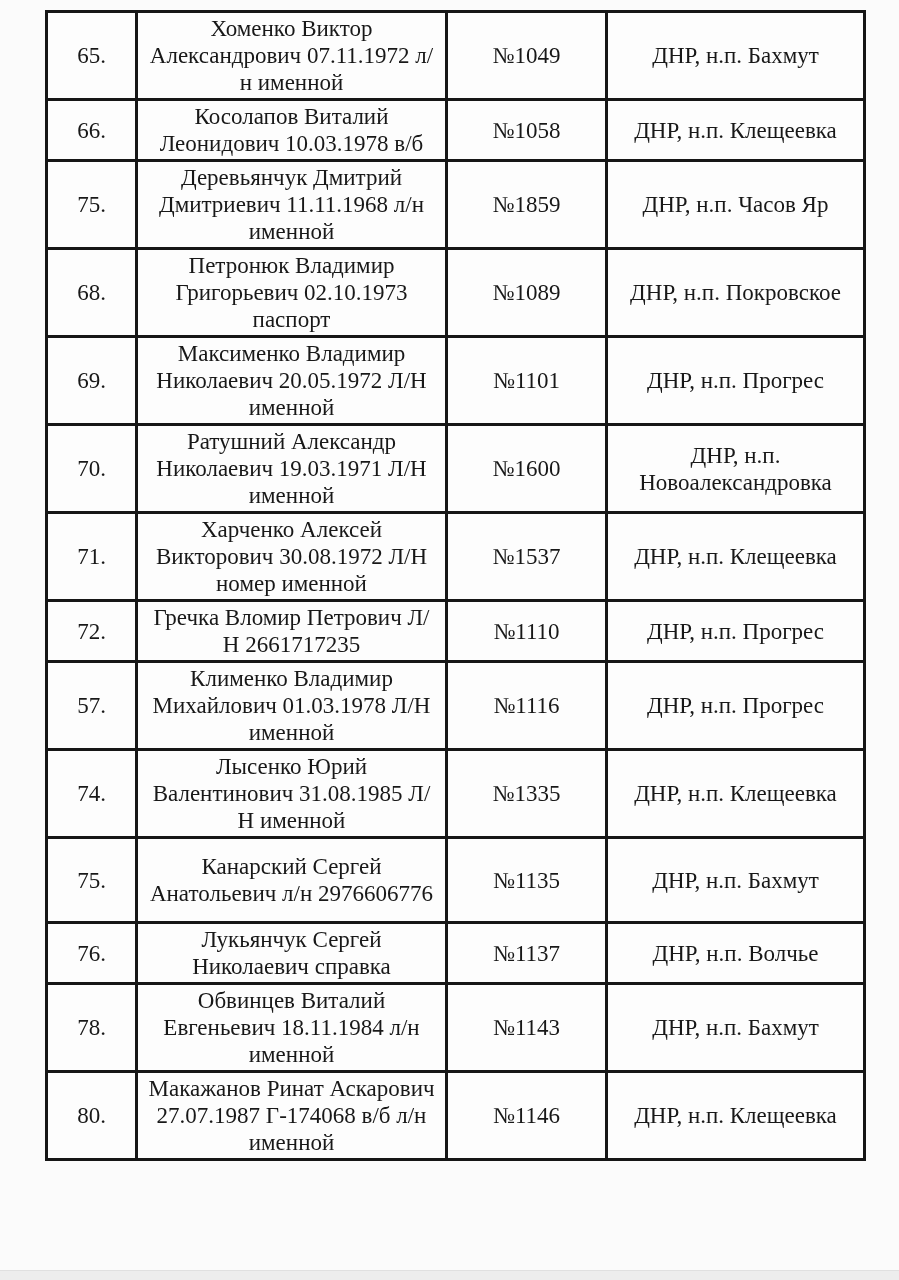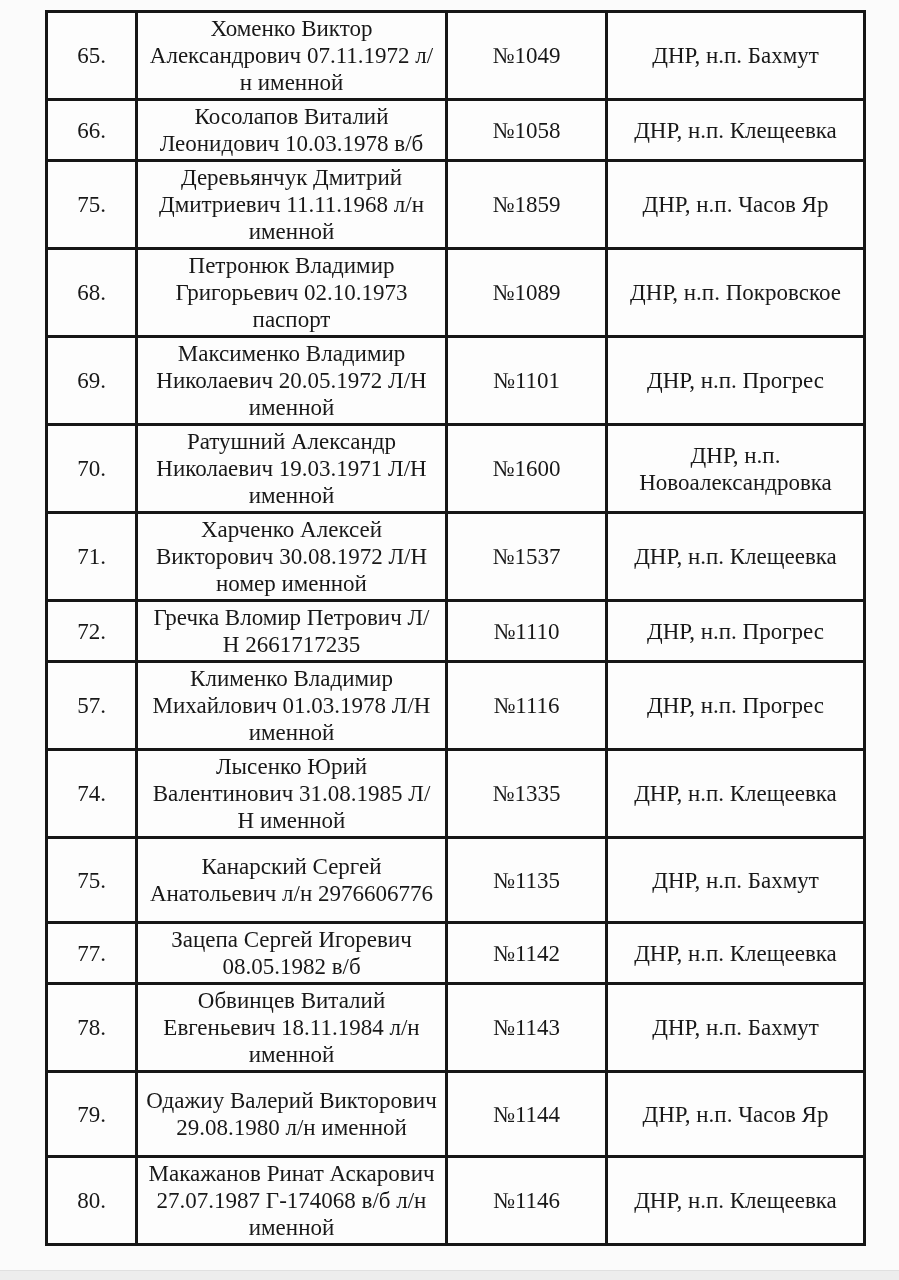--- a/index.html
+++ b/index.html
@@ -140,41 +140,35 @@
     <td>ДНР, н.п. Клещеевка</td>
   </tr>
 
   <tr>
     <td>75.</td>
     <td>Канарский Сергей Анатольевич л/н 2976606776</td>
     <td>№1135</td>
     <td>ДНР, н.п. Бахмут</td>
   </tr>
 
+  <tr>
+    <td>76.</td>
+    <td>Лукьянчук Сергей Николаевич справка</td>
+    <td>№1137</td>
+    <td>ДНР, н.п. Волчье</td>
+  </tr>
 
-  <tr>
-    <td>77.</td>
-    <td>Зацепа Сергей Игоревич 08.05.1982 в/б</td>
-    <td>№1142</td>
-    <td>ДНР, н.п. Клещеевка</td>
-  </tr>
 
   <tr>
     <td>78.</td>
     <td>Обвинцев Виталий Евгеньевич 18.11.1984 л/н именной</td>
     <td>№1143</td>
     <td>ДНР, н.п. Бахмут</td>
   </tr>
 
-  <tr>
-    <td>79.</td>
-    <td>Одажиу Валерий Викторович 29.08.1980 л/н именной</td>
-    <td>№1144</td>
-    <td>ДНР, н.п. Часов Яр</td>
-  </tr>
 
   <tr>
     <td>80.</td>
     <td>Макажанов Ринат Аскарович 27.07.1987 Г-174068 в/б л/н именной</td>
     <td>№1146</td>
     <td>ДНР, н.п. Клещеевка</td>
   </tr>
 </tbody>
   </table>
   <div class="footer-strip"></div>

